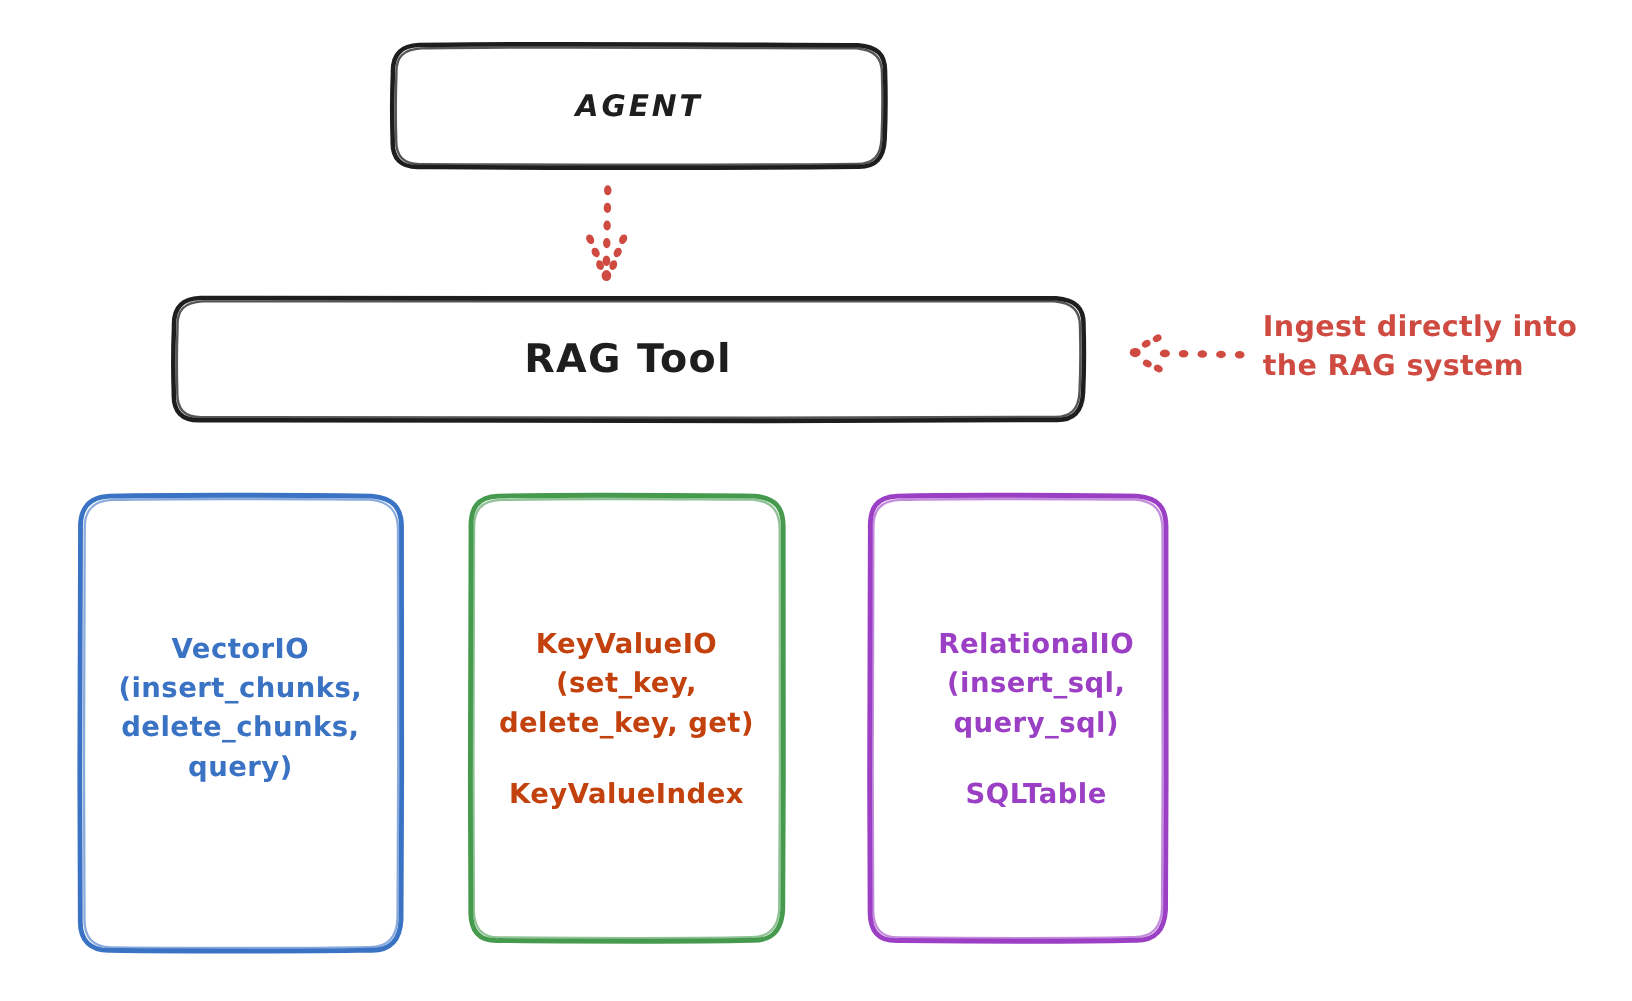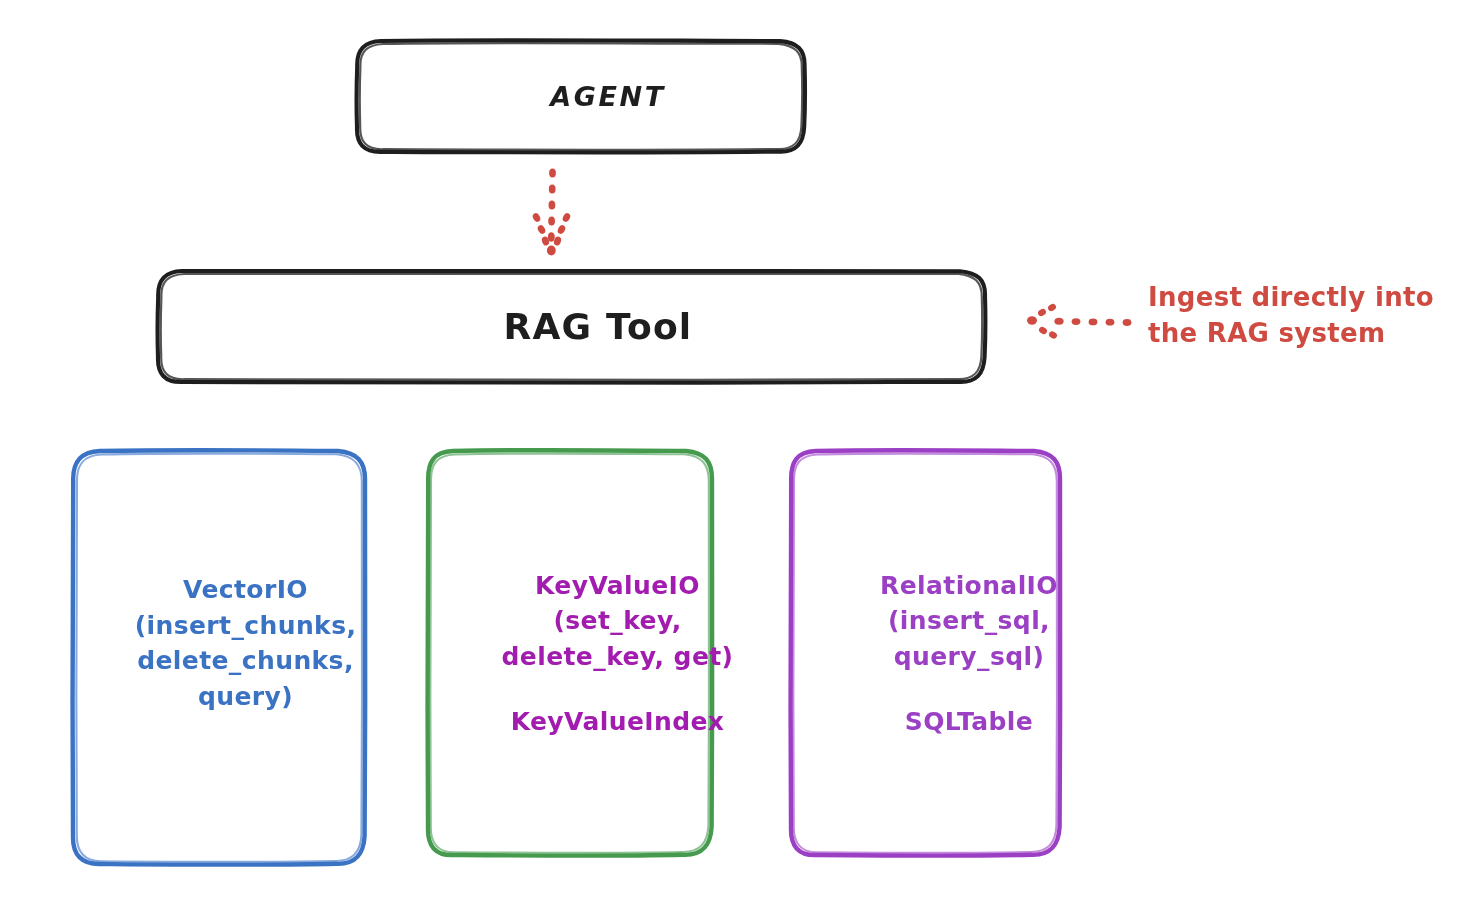--- a/index.html
+++ b/index.html
@@ -31,21 +31,20 @@
   .node-label {
     position: absolute;
     display: flex;
     flex-direction: column;
     align-items: center;
     justify-content: center;
     text-align: center;
     white-space: pre;
     line-height: 1.32;
     letter-spacing: 0.4px;
-    padding-left: 27px;
   }
   
   .lbl-agent {
     left: 356px; top: 40px;
     width: 450px; height: 113px;
     font-family: "DejaVu Sans", sans-serif;
     font-style: italic;
     font-weight: 700;
     font-size: 27px;
     letter-spacing: 2.6px;
@@ -67,23 +66,23 @@
     font-weight: 700;
     font-size: 25px;
     line-height: 1.42;
   }
   .lbl-vector {
     left: 72px; top: 450px;
     width: 293px; height: 416px;
     color: #3a72c4;
   }
   .lbl-kv {
-    left: 448px; top: 450px;
+    left: 427px; top: 450px;
     width: 285px; height: 407px;
-    color: #a21caf;
+    color: #c2410c;
   }
   .lbl-rel {
     left: 790px; top: 450px;
     width: 304px; height: 407px;
     color: #9b3fc4;
   }
   .card-block {
     margin: 0;
     white-space: pre-line;
   }

